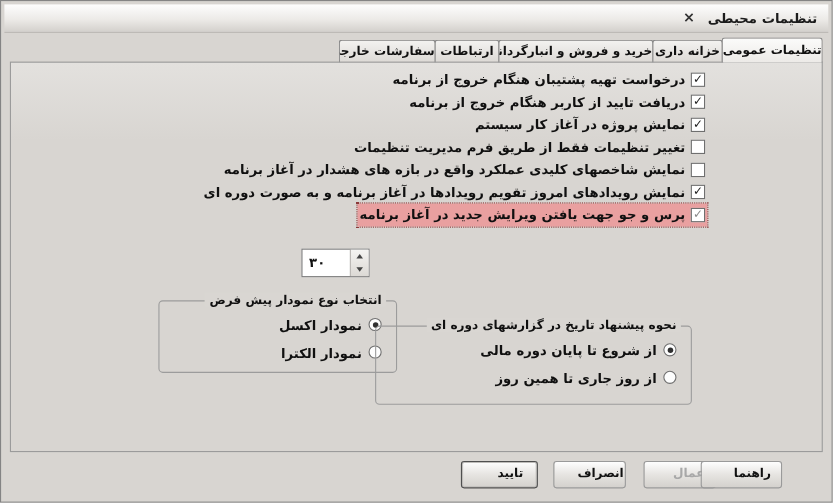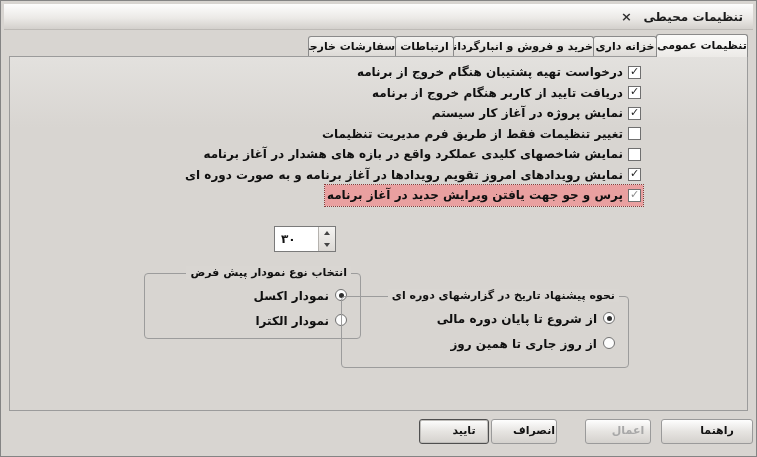--- a/index.html
+++ b/index.html
@@ -159,23 +159,23 @@
     background:linear-gradient(#fefefe,#e6e4e1 50%,#d4d1cd);
     border:1px solid #9a9a9a;border-radius:3px;
     font-size:11px;font-weight:bold;color:#111;
     text-align:center;line-height:22px;
     cursor:default;
     padding-left:20px;
   }
   .btn.default{border-color:#4f4f4f;box-shadow:inset 0 0 0 1px #bfbdba;}
   .btn.disabled{color:#a8a8a8;}
   #btn-ok{left:418px;width:70px;}
-  #btn-cancel{left:490px;width:66px;}
+  #btn-cancel{left:502px;width:66px;}
   #btn-apply{left:584px;width:66px;}
-  #btn-help{left:660px;width:92px;}
+  #btn-help{left:636px;width:74px;}
 </style>
 </head>
 <body>
 
 <div class="dialog">
 
   <div class="titlebar">
     <span class="title-text">تنظیمات محیطی</span>
     <span class="close-x">×</span>
   </div>

